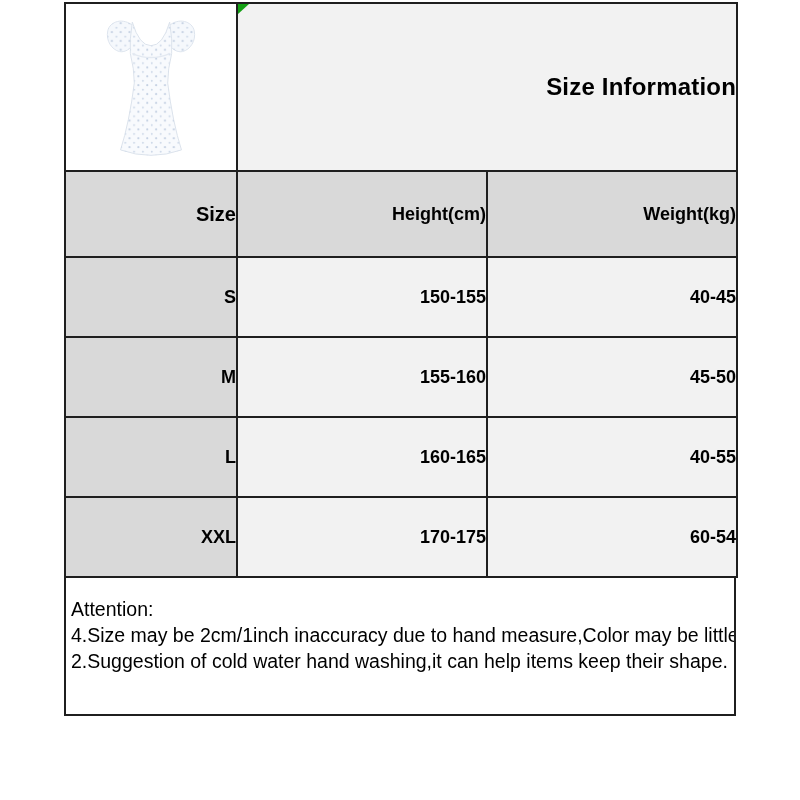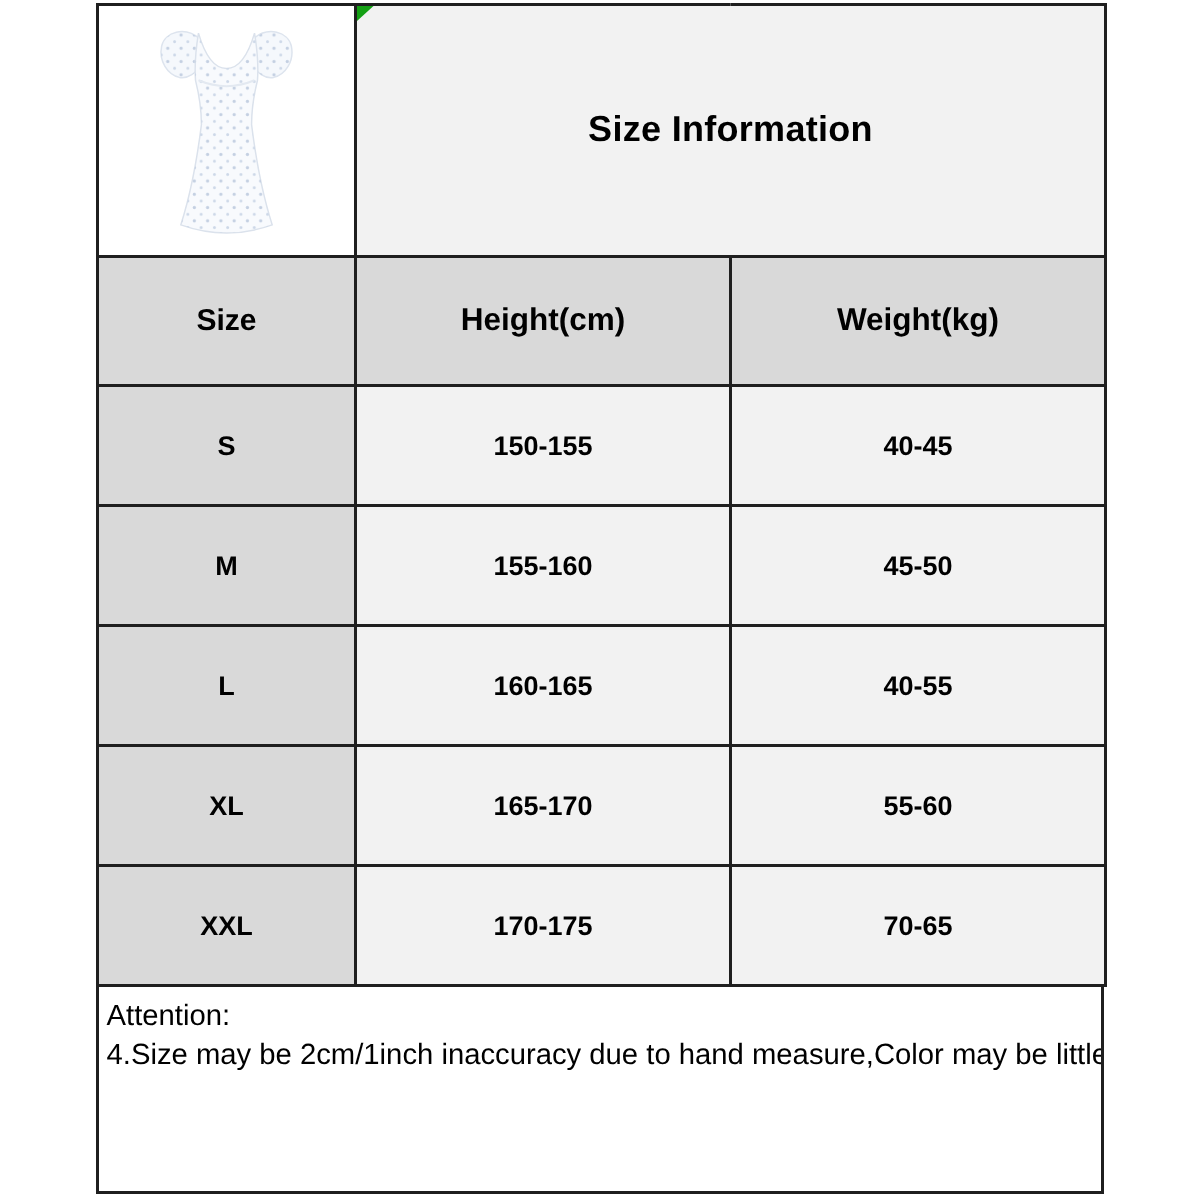--- a/index.html
+++ b/index.html
@@ -23,21 +23,21 @@
   .sheet{
     position:absolute;left:64px;top:2px;width:672px;
   }
   table.size-table{
     border-collapse:collapse;
     table-layout:fixed;
     width:672px;
   }
   table.size-table td, table.size-table th{
     border:2px solid var(--border);
-    text-align:center;
+    text-align:right;
     vertical-align:middle;
     color:var(--text);
   }
   col.c-size{width:172px;}
   col.c-height{width:250px;}
   col.c-weight{width:250px;}
 
   .cell-image{
     height:168px;
     background:var(--image-fill);
@@ -53,41 +53,41 @@
     position:absolute;
     top:0;left:0;
     width:0;height:0;
     border-top:10px solid var(--marker);
     border-right:11px solid transparent;
   }
   .row-head th{
     height:86px;
     background:var(--header-fill);
     font-weight:700;
-    font-size:21px;
+    font-size:18px;
   }
   .row-head th.size-head{
     font-size:20px;
   }
   .row-data td{
     height:80px;
     font-weight:700;
     font-size:18px;
     background:var(--cell-fill);
   }
   .row-data td.size-col{
     background:var(--header-fill);
   }
   .attention-box{
     width:672px;
     height:138px;
     background:#ffffff;
     border:2px solid var(--border);
     border-top:0;
-    padding:6px 4px 0 5px;
+    padding:18px 4px 0 5px;
     font-size:19.5px;
     line-height:26px;
     font-weight:400;
     white-space:nowrap;
     overflow:hidden;
   }
   .dress-svg{display:block;margin:0 auto;}
 </style>
 </head>
 <body>
@@ -145,31 +145,27 @@
         <td class="size-col">M</td>
         <td>155-160</td>
         <td>45-50</td>
       </tr>
       <tr class="row-data">
         <td class="size-col">L</td>
         <td>160-165</td>
         <td>40-55</td>
       </tr>
       <tr class="row-data">
-        <td class="size-col">XL</td>
-        <td>165-170</td>
-        <td>55-60</td>
-      </tr>
-      <tr class="row-data">
         <td class="size-col">XXL</td>
         <td>170-175</td>
-        <td>70-65</td>
+        <td>60-54</td>
       </tr>
     </tbody>
       </table>
 
     <div class="attention-box">
       <div>Attention:</div>
       <div>4.Size may be 2cm/1inch inaccuracy due to hand measure,Color may be little</div>
+      <div>2.Suggestion of cold water hand washing,it can help items keep their shape.</div>
     </div>
 
   </div>
 </div>
 
 </body></html>

